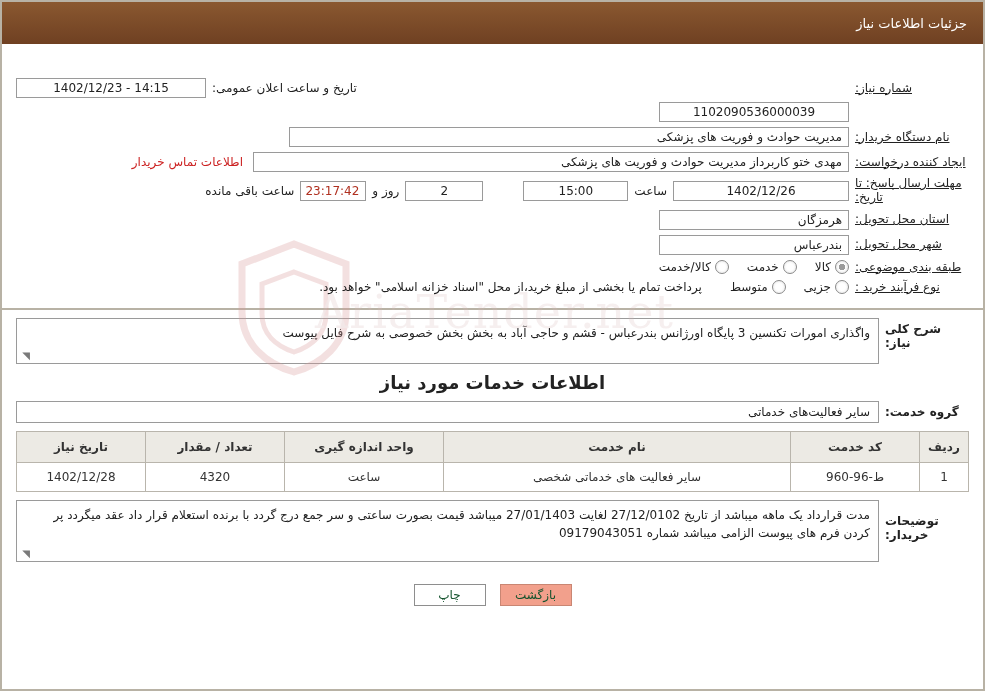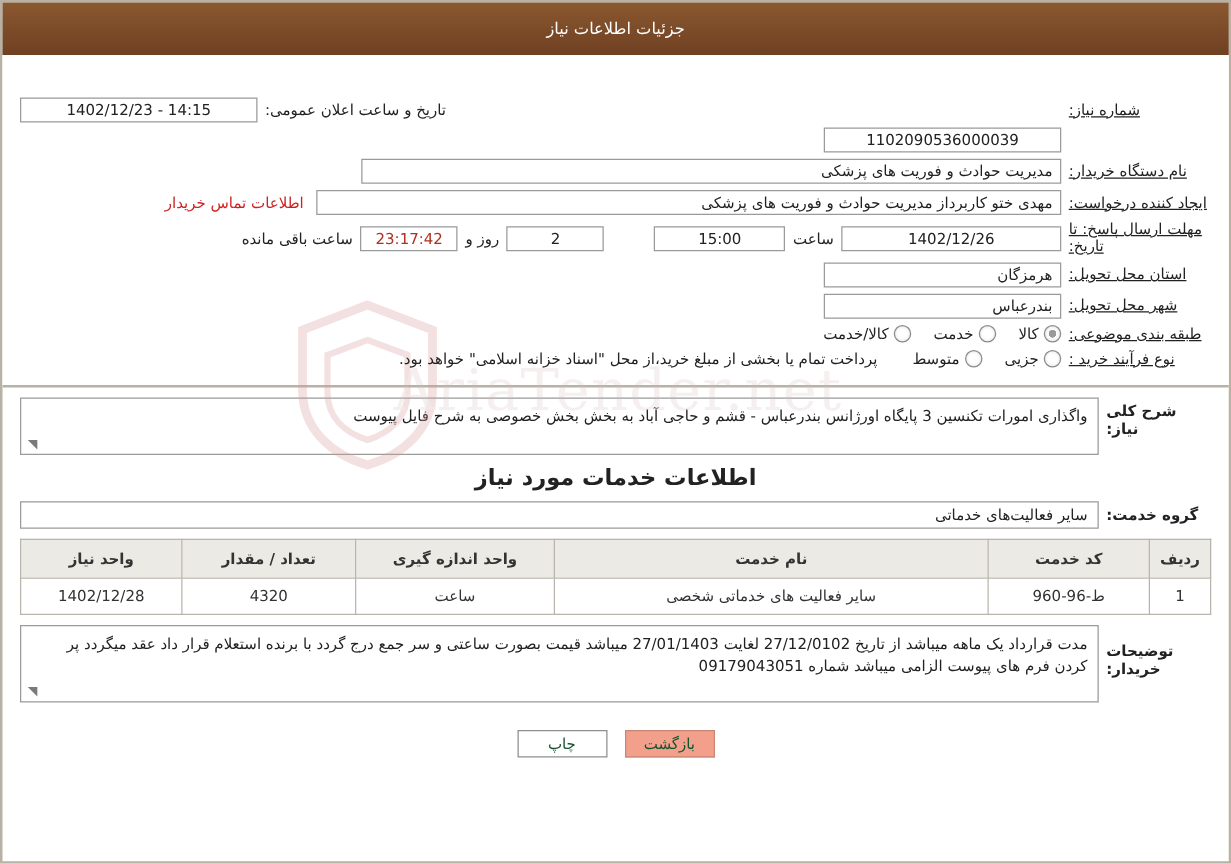--- a/index.html
+++ b/index.html
@@ -25,21 +25,21 @@
     background: #ffffff;
   }
   
   .header-bar {
     height: 42px;
     background: #7a4a2a;
     background: linear-gradient(#8a5830, #6f4022);
     color: #ffffff;
     display: flex;
     align-items: center;
-    justify-content: center;
+    justify-content: flex-start;
     padding: 0 16px;
     box-sizing: border-box;
     font-size: 13px;
   }
   .header-title {
     font-size: 13px;
     color: #ffffff;
     font-weight: normal;
   }
   
@@ -329,21 +329,21 @@
     </div>
 
     <div class="row">
       <span class="lbl two-line">مهلت ارسال پاسخ: تا تاریخ:</span>
       <span class="fld" style="width:176px;">1402/12/26</span>
       <span class="sub-lbl">ساعت</span>
       <span class="fld" style="width:105px;">15:00</span>
       <span style="width:40px;"></span>
       <span class="fld" style="width:78px;">2</span>
       <span class="sub-lbl">روز و</span>
-      <span class="fld" style="width:78px;color:#b03020;">23:17:42</span>
+      <span class="fld" style="width:66px;color:#b03020;">23:17:42</span>
       <span class="sub-lbl">ساعت باقی مانده</span>
     </div>
 
     <div class="row">
       <span class="lbl">استان محل تحویل:</span>
       <span class="fld right" style="width:190px;">هرمزگان</span>
     </div>
 
     <div class="row">
       <span class="lbl">شهر محل تحویل:</span>
@@ -403,21 +403,21 @@
     </div>
 
     <table class="svc-table">
       <thead>
         <tr>
           <th style="width:40px;">ردیف</th>
           <th style="width:120px;">کد خدمت</th>
           <th>نام خدمت</th>
           <th style="width:150px;">واحد اندازه گیری</th>
           <th style="width:130px;">تعداد / مقدار</th>
-          <th style="width:120px;">واحد نیاز</th>
+          <th style="width:120px;">تاریخ نیاز</th>
         </tr>
       </thead>
       <tbody>
         <tr>
           <td>1</td>
           <td>ط-96-960</td>
           <td>سایر فعالیت های خدماتی شخصی</td>
           <td>ساعت</td>
           <td>4320</td>
           <td>1402/12/28</td>

